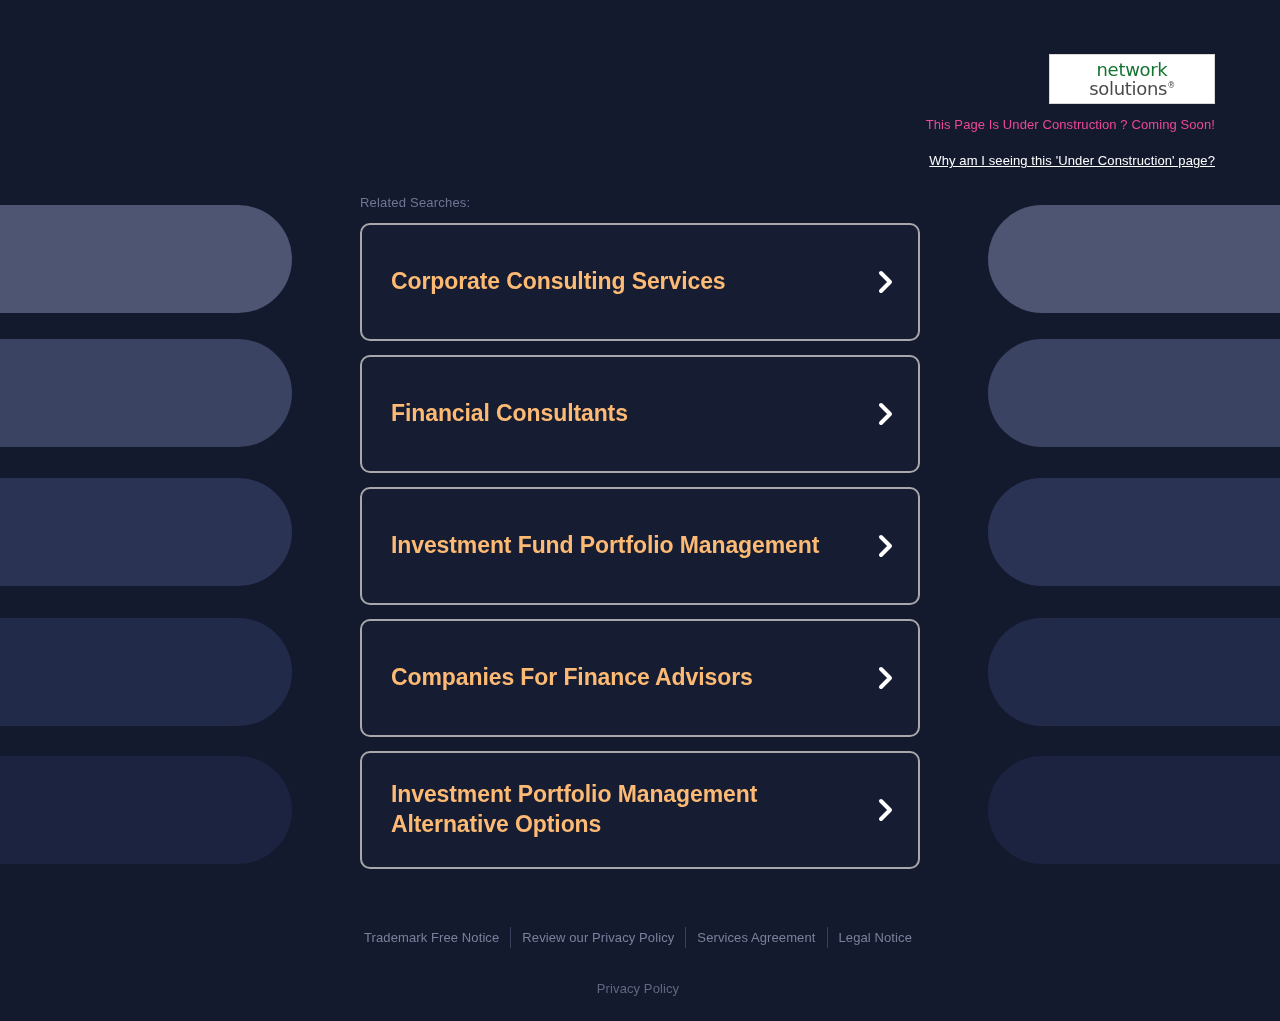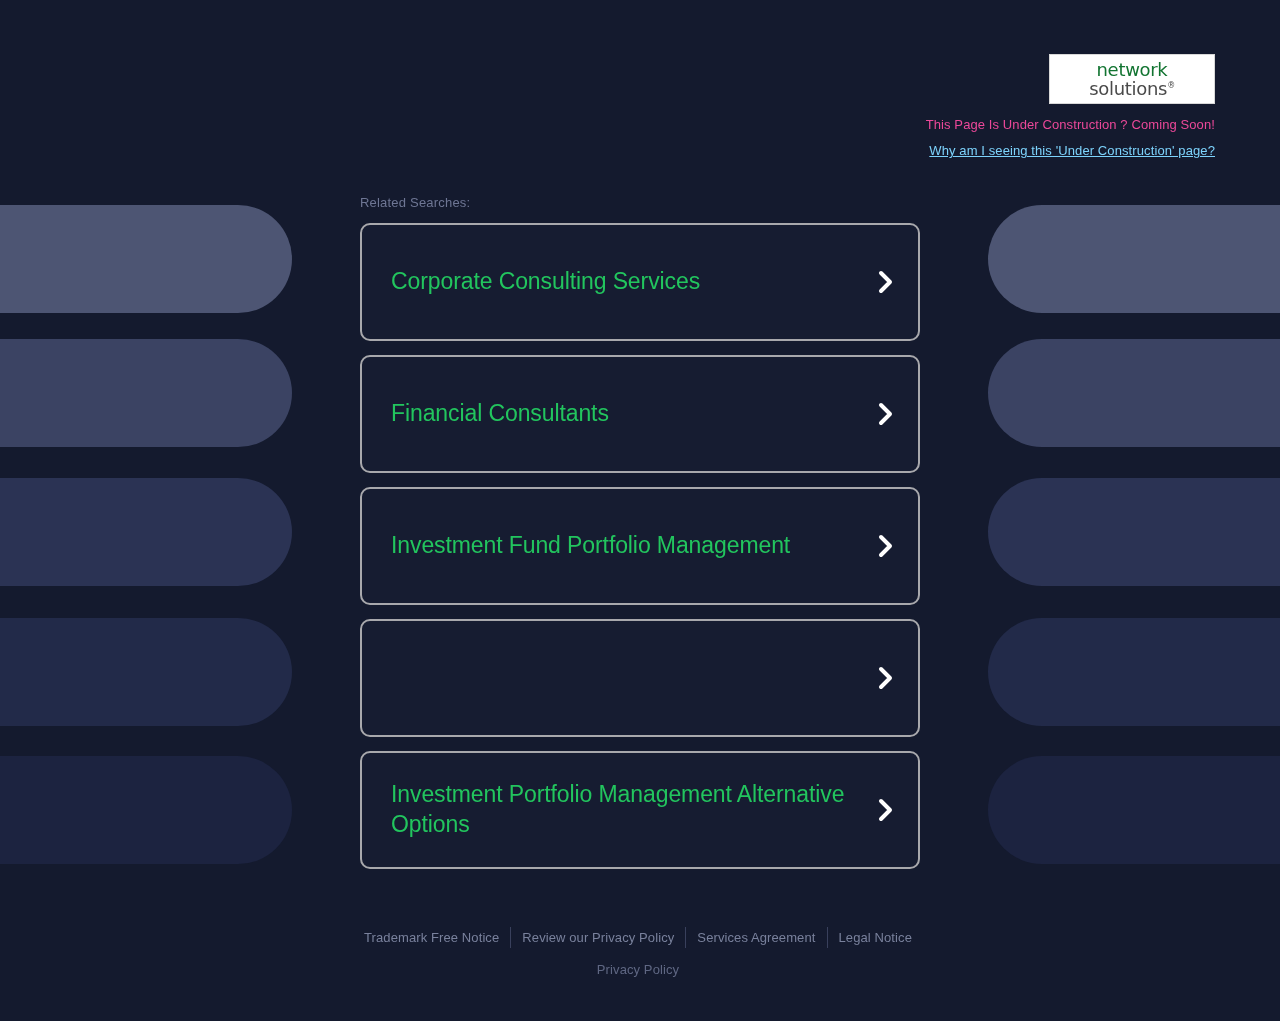--- a/index.html
+++ b/index.html
@@ -92,23 +92,23 @@
   }
   #construction-text {
     margin-top: 11px;
     font-size: 13px;
     color: #ec4899;
     line-height: 1.55;
     letter-spacing: 0.1px;
   }
   #why-link {
     display: block;
-    margin-top: 8px;
-    font-size: 13px;
-    color: #7dd3fc;
+    margin-top: 18px;
+    font-size: 13px;
+    color: #ffffff;
     text-decoration: underline;
     letter-spacing: 0.1px;
     cursor: pointer;
   }
 
   
   #main {
     position: absolute;
     left: 360px;
     top: 1px;
@@ -135,22 +135,22 @@
     min-height: 118px;
     background: #161c31;
     border: 2px solid #a8a8ac;
     border-radius: 10px;
     padding: 14px 58px 14px 29px;
     cursor: pointer;
     text-decoration: none;
   }
   .card-title {
     font-size: 23px;
-    font-weight: normal;
-    color: #22c55e;
+    font-weight: bold;
+    color: #fdba74;
     line-height: 1.30;
     letter-spacing: -0.1px;
   }
   .chevron {
     position: absolute;
     right: 22px;
     top: 50%;
     transform: translateY(-50%);
     width: 20px;
     height: 28px;
@@ -178,21 +178,21 @@
     padding: 0 11px;
     cursor: pointer;
     letter-spacing: 0.1px;
     line-height: 21px;
   }
   .footer-sep {
     width: 1px;
     background: #39405c;
   }
   #privacy-bottom {
-    margin-top: 14px;
+    margin-top: 33px;
     font-size: 13px;
     color: #5f6783;
     letter-spacing: 0.1px;
     cursor: pointer;
     text-decoration: none;
     display: inline-block;
   }
 </style>
 </head>
 <body>
@@ -245,20 +245,21 @@
     <a class="card" href="#">
       <span class="card-title">Investment Fund Portfolio Management</span>
       <span class="chevron">
         <svg viewBox="0 0 20 28" width="20" height="28" aria-hidden="true">
           <path d="M5 5 L14 14 L5 23" fill="none" stroke="#ffffff" stroke-width="4" stroke-linecap="round" stroke-linejoin="round"></path>
         </svg>
       </span>
     </a>
 
     <a class="card" href="#">
+      <span class="card-title">Companies For Finance Advisors</span>
       <span class="chevron">
         <svg viewBox="0 0 20 28" width="20" height="28" aria-hidden="true">
           <path d="M5 5 L14 14 L5 23" fill="none" stroke="#ffffff" stroke-width="4" stroke-linecap="round" stroke-linejoin="round"></path>
         </svg>
       </span>
     </a>
 
     <a class="card" href="#">
       <span class="card-title">Investment Portfolio Management Alternative Options</span>
       <span class="chevron">

